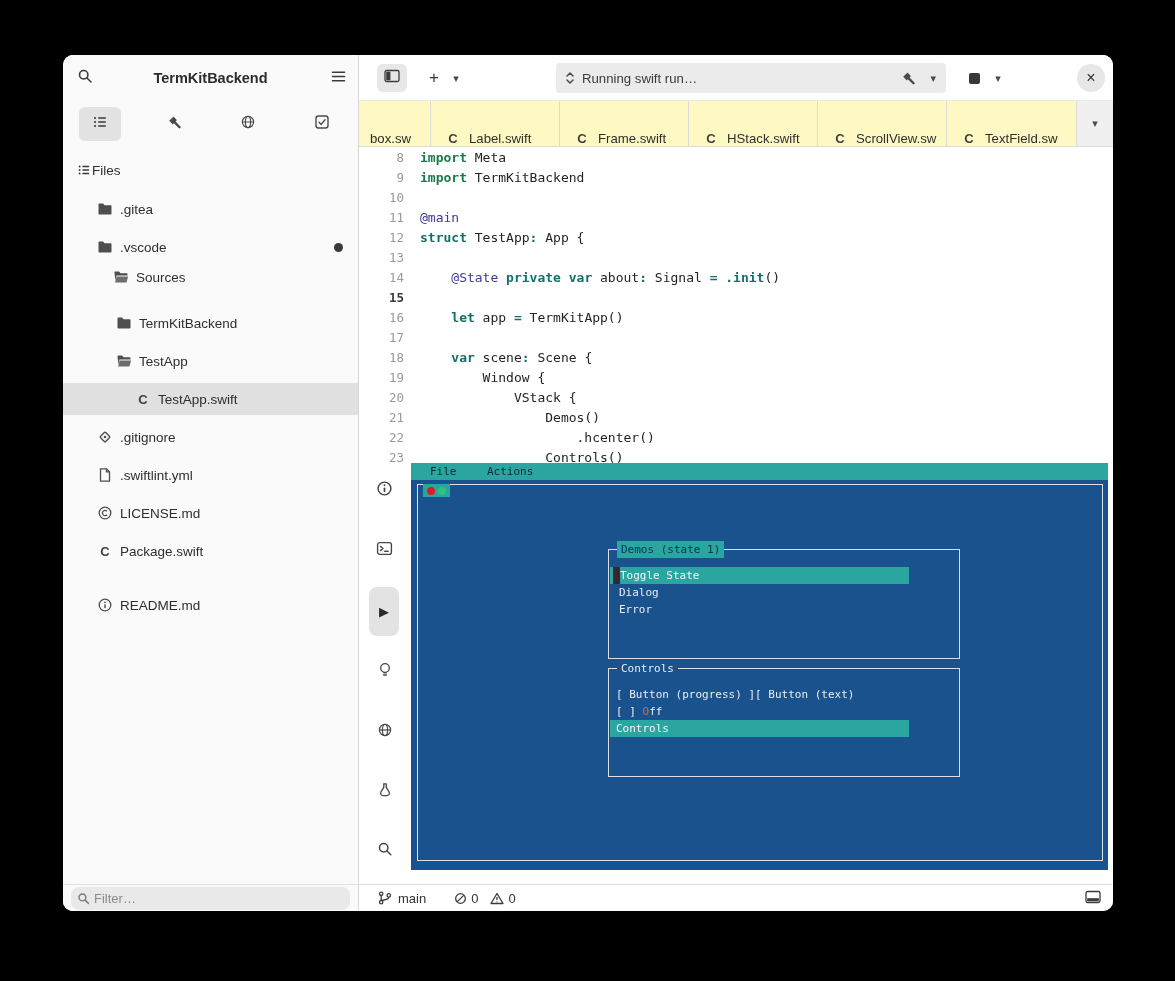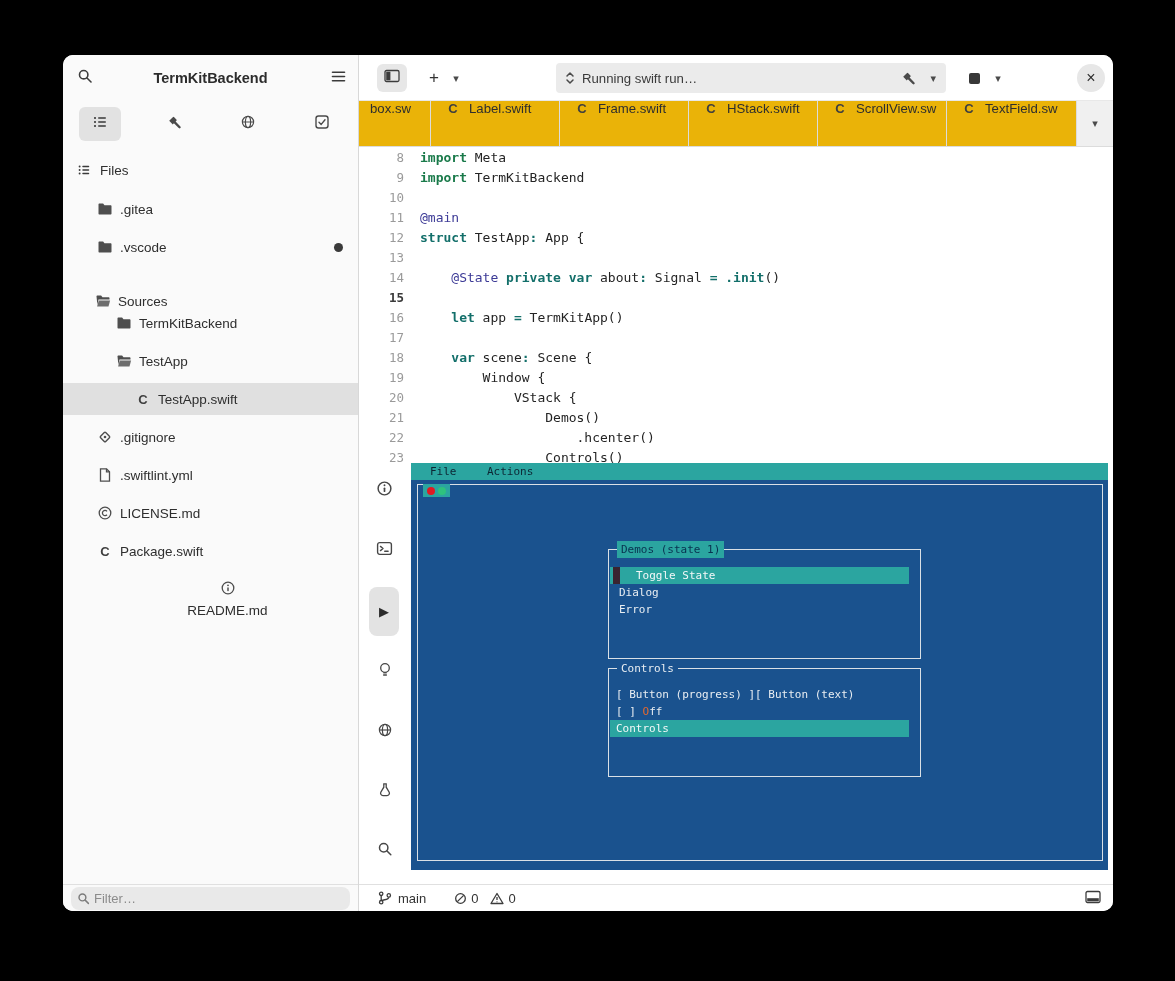--- a/index.html
+++ b/index.html
@@ -13,21 +13,21 @@
   .sb-header{position:absolute;left:0;top:0;width:295px;height:46px}
   .sb-title{position:absolute;left:0;right:0;top:0;height:46px;line-height:46px;text-align:center;
             font-weight:700;font-size:14.5px;color:#2c2c2c}
   .icon-btn{position:absolute;display:flex;align-items:center;justify-content:center;cursor:pointer;
             background:none;border:none}
   .sb-tabs{position:absolute;left:0;top:46px;width:295px;height:44px}
   .sb-tab{position:absolute;top:6px;width:42px;height:34px;border-radius:6px;display:flex;
           align-items:center;justify-content:center;cursor:pointer}
   .sb-tab.active{background:#e2e2e2}
   .files-header{position:absolute;left:0;top:100px;width:295px;height:30px;display:flex;
-                align-items:center;padding-left:13px;gap:8px;font-size:13.5px;color:#2e2e2e}
+                align-items:center;padding-left:13px;font-size:13.5px;color:#2e2e2e}
   .tree{position:absolute;left:0;top:138px;width:295px;height:440px}
   .tree-row{position:absolute;left:0;width:295px;height:32px;display:flex;align-items:center;gap:7px;
             font-size:13.5px;color:#2e2e2e;cursor:pointer}
   .tree-row.selected{background:#e0e0e0}
   .tree-ico{width:16px;height:16px;display:flex;align-items:center;justify-content:center;flex:0 0 16px}
   .cglyph{font-weight:700;font-size:13px;color:#3f3f3f;width:16px;text-align:center;display:inline-block}
   .badge-dot{position:absolute;right:15px;top:11.5px;width:9px;height:9px;border-radius:50%;background:#3a3a3a}
   .sb-bottom{position:absolute;left:0;top:829px;width:295px;height:27px;background:#fafafa;border-top:1px solid #e0e0e0}
   .filter-box{position:absolute;left:8px;top:2px;width:279px;height:23px;background:#e9e9e9;border-radius:8px;
               display:flex;align-items:center;padding-left:6px;gap:4px}
@@ -45,21 +45,21 @@
   .caret{font-size:11px;color:#4a4a4a;line-height:1}
   .omnibox{position:absolute;left:198px;top:8px;width:390px;height:30px;background:#ebebeb;border-radius:4px;
            display:flex;align-items:center;cursor:pointer}
   .omni-text{font-size:13.2px;color:#3a3a3a;margin-left:6px;flex:1;white-space:nowrap;overflow:hidden}
   .stop-square{width:11px;height:11px;border-radius:2px;background:#383838}
   .close-x{font-size:16px;color:#2f2f2f;line-height:1}
 
   
   .tab-bar{position:absolute;left:295px;top:46px;width:755px;height:46px;background:#f0f0f0;
            border-bottom:1px solid #dcdcdc;display:flex}
-  .ed-tab{height:45px;background:#eab308;border-right:1px solid #dcdcdc;display:flex;align-items:flex-start;
+  .ed-tab{height:45px;background:#fef9c3;border-right:1px solid #dcdcdc;display:flex;align-items:flex-end;
           padding-left:14px;gap:8px;overflow:hidden;cursor:pointer;flex:0 0 auto}
   .ed-tab.clipped{padding-left:12px}
   .ed-tab-label{font-size:13.2px;color:#2e2e2e;white-space:nowrap}
   .tab-overflow{flex:1;display:flex;align-items:center;justify-content:center;cursor:pointer}
 
   
   .editor{position:absolute;left:295px;top:92px;width:755px;height:316px;background:#fff;overflow:hidden;
           font-family:"DejaVu Sans Mono",monospace;font-size:13px}
   .code-row{position:absolute;left:0;width:755px;height:20px;line-height:20px;display:flex;white-space:pre}
   .ln{width:50px;flex:0 0 50px;text-align:right;padding-right:4px;color:#9a9a9a;font-size:12.5px}
@@ -79,21 +79,21 @@
               display:flex;align-items:center;justify-content:center;cursor:pointer}
   .play-glyph{font-size:13px;color:#2b2b2b}
 
   .terminal{position:absolute;left:348px;top:408px;width:697px;height:407px;background:var(--t-bg,#1a528e);
             font-family:"DejaVu Sans Mono",monospace;font-size:11px;color:var(--t-text,#e9eef2);overflow:hidden}
   .t-menubar{position:absolute;left:0;top:0;width:697px;height:17px;background:var(--t-accent,#2ba5a0)}
   .t-menu{position:absolute;top:0;height:17px;line-height:17px;color:#0c2633;cursor:pointer;white-space:pre}
   .t-outer{position:absolute;left:6px;top:21px;width:686px;height:377px;border:1px solid #d9e0e6}
   .t-chip{position:absolute;left:12px;top:21px;width:27px;height:13px;background:var(--t-accent,#2ba5a0)}
   .t-dot{position:absolute;top:2.5px;width:8px;height:8px;border-radius:50%}
-  .t-frame{position:absolute;left:197px;width:313px;border:1px solid #d9e0e6}
+  .t-frame{position:absolute;left:197px;width:352px;border:1px solid #d9e0e6}
   .t-frame-title{position:absolute;top:-9px;left:8px;height:17px;line-height:17px;padding:0 4px;white-space:pre}
   .t-item{position:absolute;left:10px;height:17px;line-height:17px;white-space:pre;cursor:pointer}
   .t-selbar{position:absolute;left:1px;width:299px;height:17px;background:var(--t-accent,#2ba5a0);cursor:pointer}
   .t-selbar-label{position:absolute;top:0;height:17px;line-height:17px;color:#f3f8f8;white-space:pre}
   .t-cursor{position:absolute;left:3px;top:0;width:7px;height:17px;background:var(--t-cursor,#3a2430)}
   .t-text{position:absolute;height:17px;line-height:17px;white-space:pre}
   .hotkey{color:var(--t-hotkey,#e4692f)}
 
   
   .statusbar{position:absolute;left:295px;top:829px;width:755px;height:27px;background:#fff;
@@ -183,21 +183,21 @@
             <span class="badge-dot"></span>
           </div>
           <div class="tree-row" style="top: 0px; padding-left: 34px;">
             <span class="tree-ico">
               <svg width="16" height="16" viewBox="0 0 16 16">
                 <path fill="#4e4e4e" d="M1.5 3.5c0-.6.4-1 1-1h3.6l1.4 1.8h6c.6 0 1 .4 1 1v7.2c0 .6-.4 1-1 1h-11c-.6 0-1-.4-1-1z"></path>
               </svg>
             </span>
             <span>.gitea</span>
           </div>
-          <div class="tree-row" style="top: 92px; padding-left: 32px; text-align: center;">
+          <div class="tree-row" style="top: 68px; padding-left: 50px; text-align: center;">
             <span class="tree-ico">
               <svg width="16" height="16" viewBox="0 0 16 16">
                 <path fill="#4e4e4e" d="M1.5 3.5c0-.6.4-1 1-1h3.6l1.4 1.8h6c.6 0 1 .4 1 1v1.2h-11l-1.1 5.2z"></path>
                 <path fill="#6d6d6d" d="M2.1 13.5l1.6-6h11.4l-1.6 6z"></path>
               </svg>
             </span>
             <span>Sources</span>
           </div>
           <div class="tree-row" style="top: 114px; padding-left: 53px;">
             <span class="tree-ico">
@@ -248,21 +248,21 @@
               </svg>
             </span>
             <span>LICENSE.md</span>
           </div>
           <div class="tree-row" style="top: 342px; padding-left: 34px;">
             <span class="tree-ico">
               <span class="cglyph">C</span>
             </span>
             <span>Package.swift</span>
           </div>
-          <div class="tree-row" style="top: 387px; padding-left: 34px; flex-direction: column;">
+          <div class="tree-row" style="top: 396px; padding-left: 34px;">
             <span class="tree-ico">
               <svg width="16" height="16" viewBox="0 0 16 16">
                 <circle cx="8" cy="8" r="5.8" fill="none" stroke="#4e4e4e" stroke-width="1.3"></circle>
                 <circle cx="8" cy="5.3" r="0.9" fill="#4e4e4e"></circle>
                 <rect x="7.25" y="7.2" width="1.5" height="4" rx=".75" fill="#4e4e4e"></rect>
               </svg>
             </span>
             <span>README.md</span>
           </div>
         </div>
@@ -428,21 +428,21 @@
       <div class="t-chip">
         <span class="t-dot" style="left:3.5px;background:var(--dot-red,#e01b24)"></span>
         <span class="t-dot" style="left:15px;background:var(--dot-green,#2ec27e)"></span>
       </div>
 
       <div class="t-frame" style="top:86px;height:110px">
         <div class="t-frame-title" style="background:var(--t-accent,#2ba5a0);color:#09314f">Demos (state 1)</div>
         <div id="demos-items">
             <div class="t-selbar" style="top: 17px;">
               <span class="t-cursor"></span>
-              <span class="t-selbar-label" style="left: 10px; margin-left: 16px;">Toggle State</span>
+              <span class="t-selbar-label" style="left: 10px;">Toggle State</span>
             </div>
             <div class="t-item" style="top: 34px;">Dialog</div>
             <div class="t-item" style="top: 51px;">Error</div>
           </div>
       </div>
 
       <div class="t-frame" style="top:205px;height:109px">
         <div class="t-frame-title" style="background:var(--t-bg,#1a528e)">Controls</div>
         <div class="t-text" style="left:7px;top:17px">[ Button (progress) ][ Button (text)</div>
         <div class="t-text" style="left:7px;top:34px"><span>[ ] </span><span class="hotkey">O</span><span>ff</span></div>

